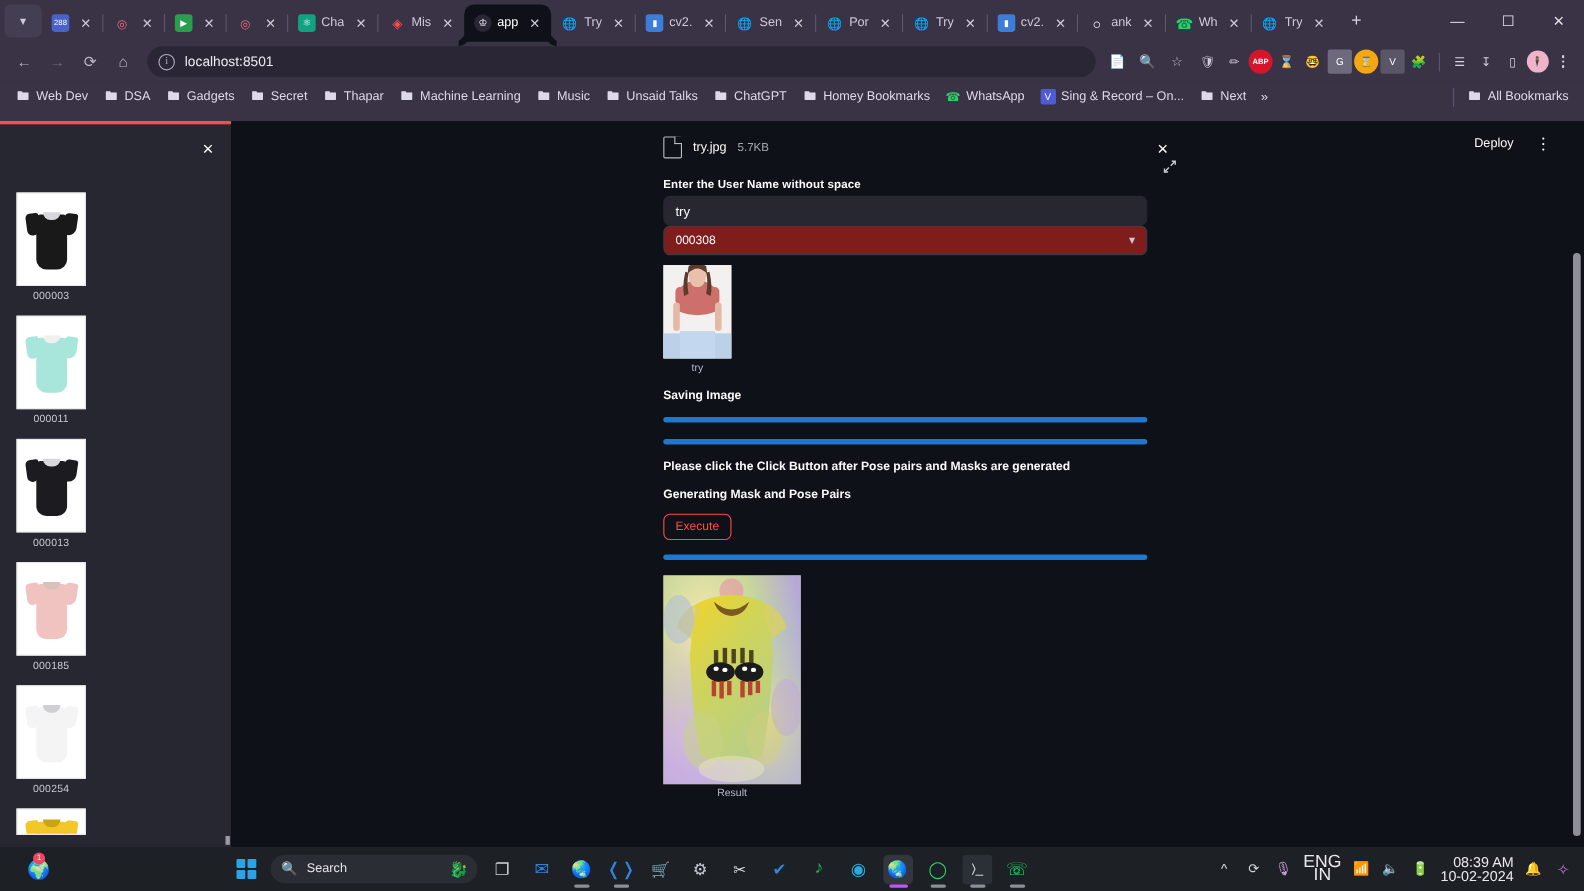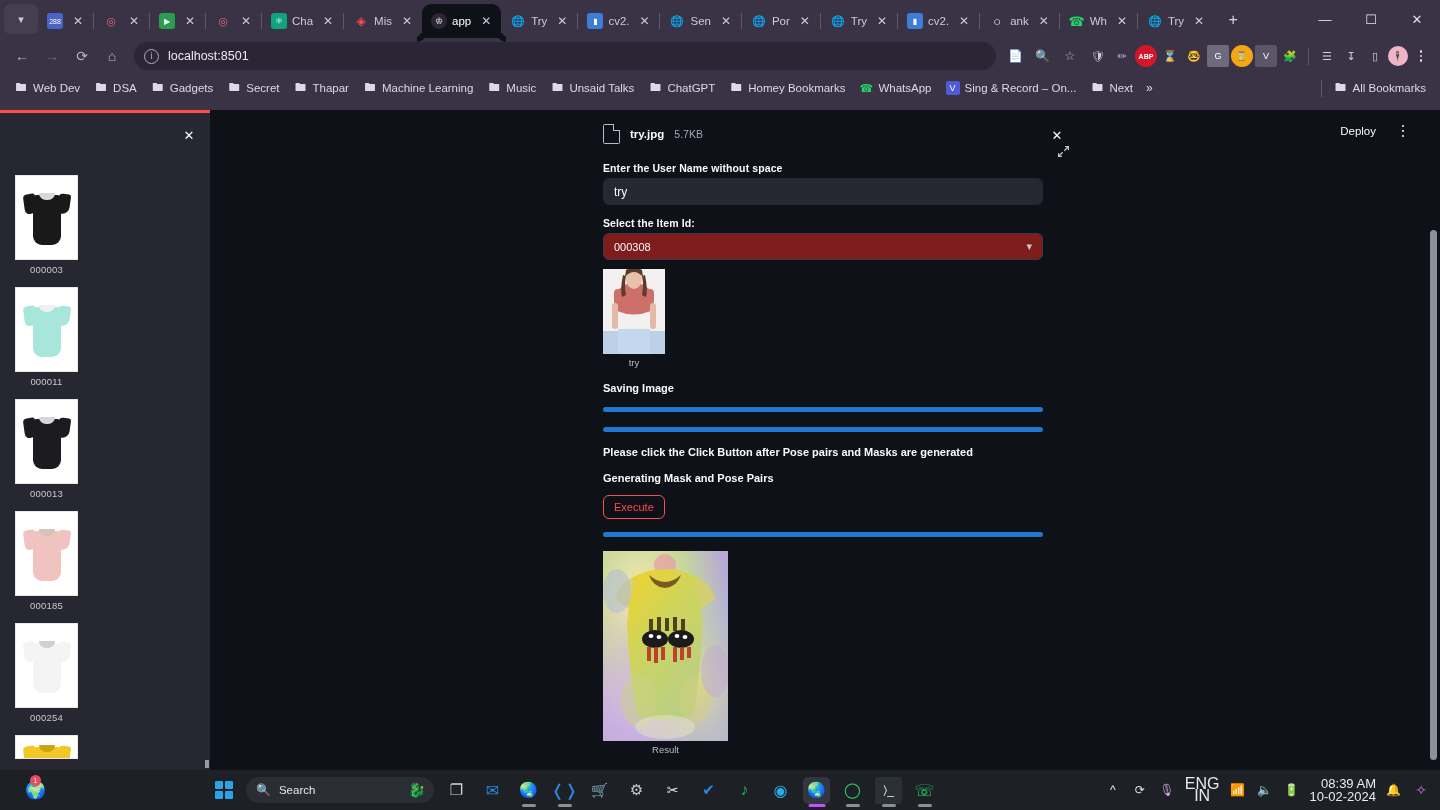--- a/index.html
+++ b/index.html
@@ -83,21 +83,21 @@
 
   .main { position:absolute; left:210px; top:0; width:1218px; height:660px; overflow:hidden; }
   .col { position:absolute; left:393px; top:0; width:440px; }
 
   .uploaded {
     display:flex; align-items:center; gap:10px; padding:8px 0 0 0; height:40px; position:relative;
   }
   .file-ico { width:17px; height:20px; position:relative; }
   .file-ico::before { content:""; position:absolute; inset:0; border:1.4px solid #b9bcc4; border-radius:1.5px; }
   .file-ico::after { content:""; position:absolute; right:0; top:0; width:6px; height:6px; background:#0e1117; border-left:1.4px solid #b9bcc4; border-bottom:1.4px solid #b9bcc4; }
-  .fname { font-size:11.5px; color:#fafafa; font-weight:bold; }
+  .fname { font-size:11.5px; color:#fafafa; font-weight:normal; }
   .fsize { font-size:10.5px; color:#a3a8b4; }
   .file-x { position:absolute; right:-22px; top:17px; font-size:13px; color:#fafafa; width:16px; height:16px; display:flex; align-items:center; justify-content:center; }
 
   .lbl { font-size:10.5px; color:#fafafa; font-weight:bold; margin:12px 0 4px 0; letter-spacing:.1px; }
   .tinput {
     width:440px; height:27px; background:#262730; border:1px solid #262730; border-radius:6px;
     color:#fafafa; font-size:12px; padding:0 10px; display:flex; align-items:center;
   }
   .tselect {
     width:440px; height:27px; background:#7f1d1d; border:1px solid #3a3b47; border-radius:6px;
@@ -457,21 +457,20 @@
           <span class="fname">try.jpg</span>
           <span class="fsize">5.7KB</span>
           <span class="file-x">✕</span>
         </div>
 
         <div class="lbl">Enter the User Name without space</div>
         <div class="tinput">
           <span>try</span>
         </div>
 
-        <div class="lbl">Select the Item Id:</div>
         <div class="tselect">
           <span>000308</span>
           <span class="cv">▾</span>
         </div>
 
         <div class="imgwrap">
           <div class="pimg">
             <svg viewBox="0 0 62 85" width="62" height="85">
               <rect width="62" height="85" fill="#f3f1f0"></rect>
               <rect x="0" y="62" width="62" height="23" fill="#bcd0e8"></rect>

